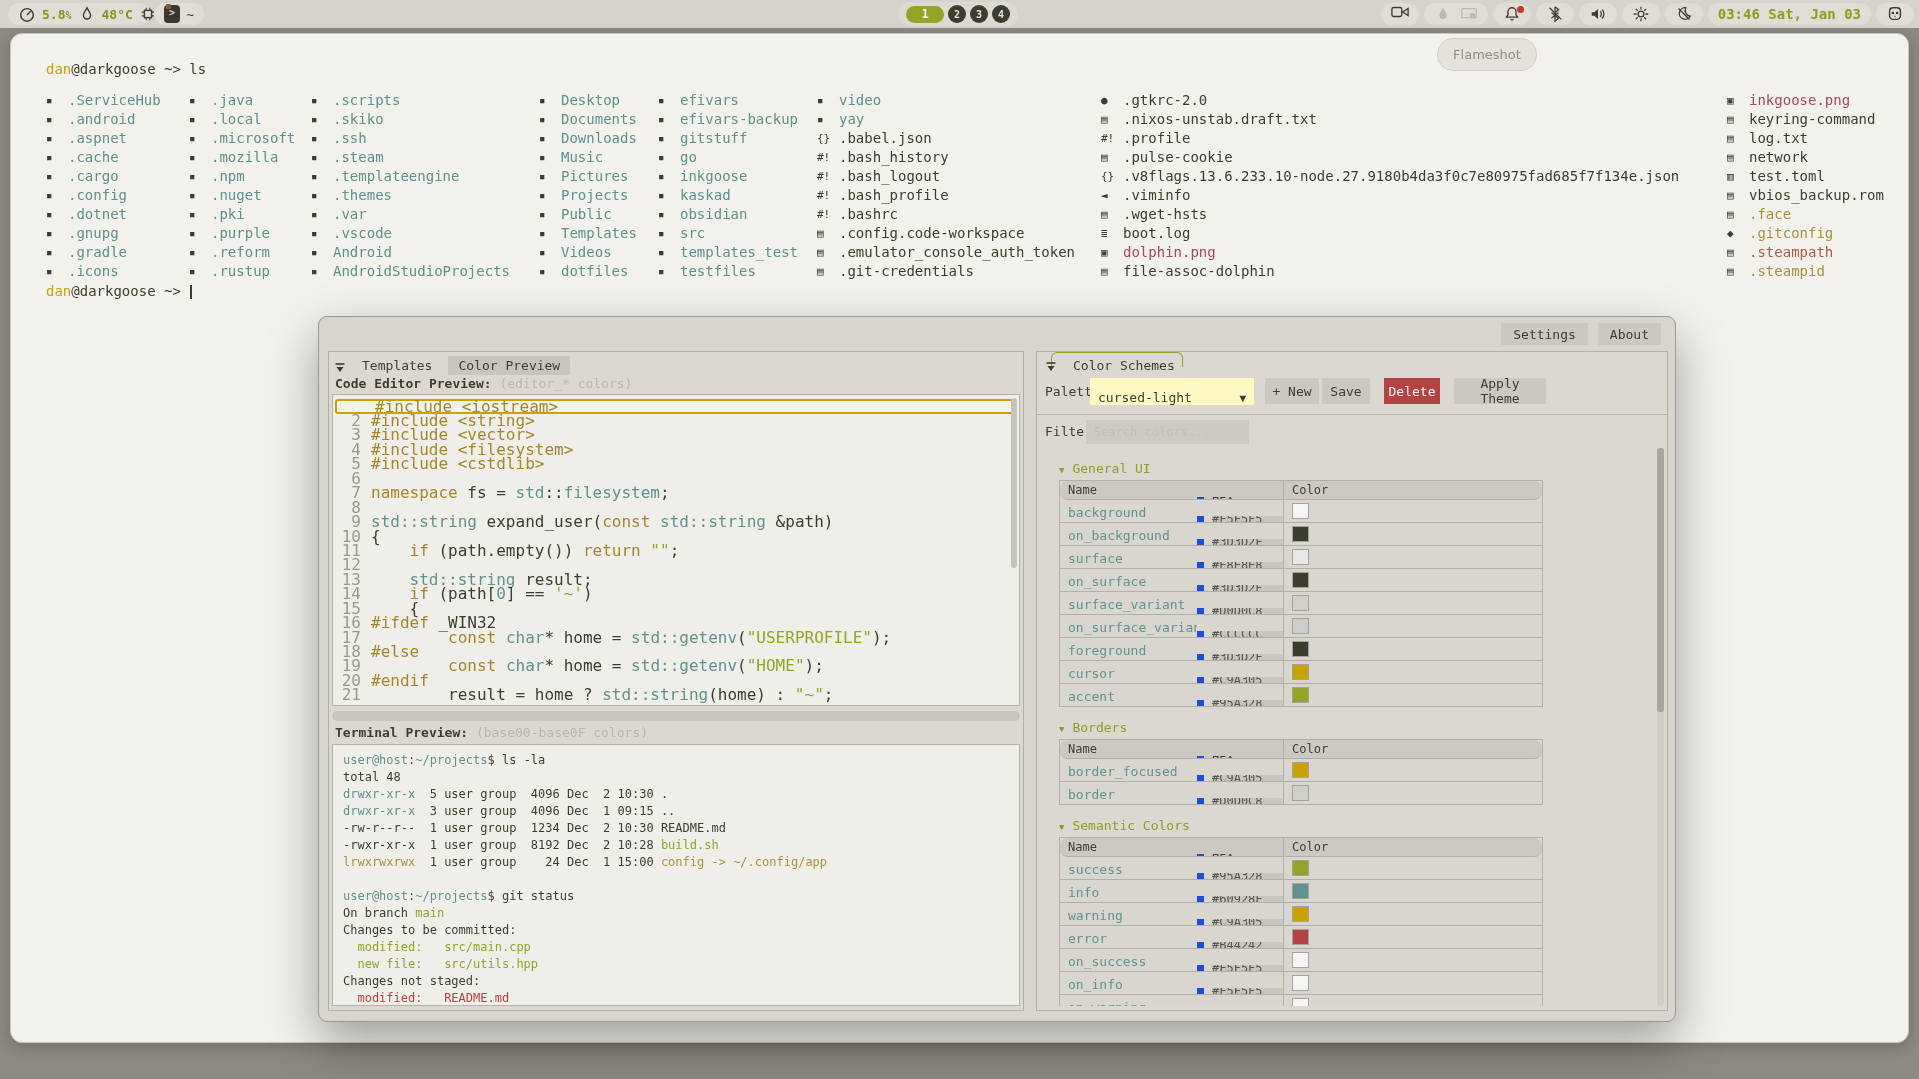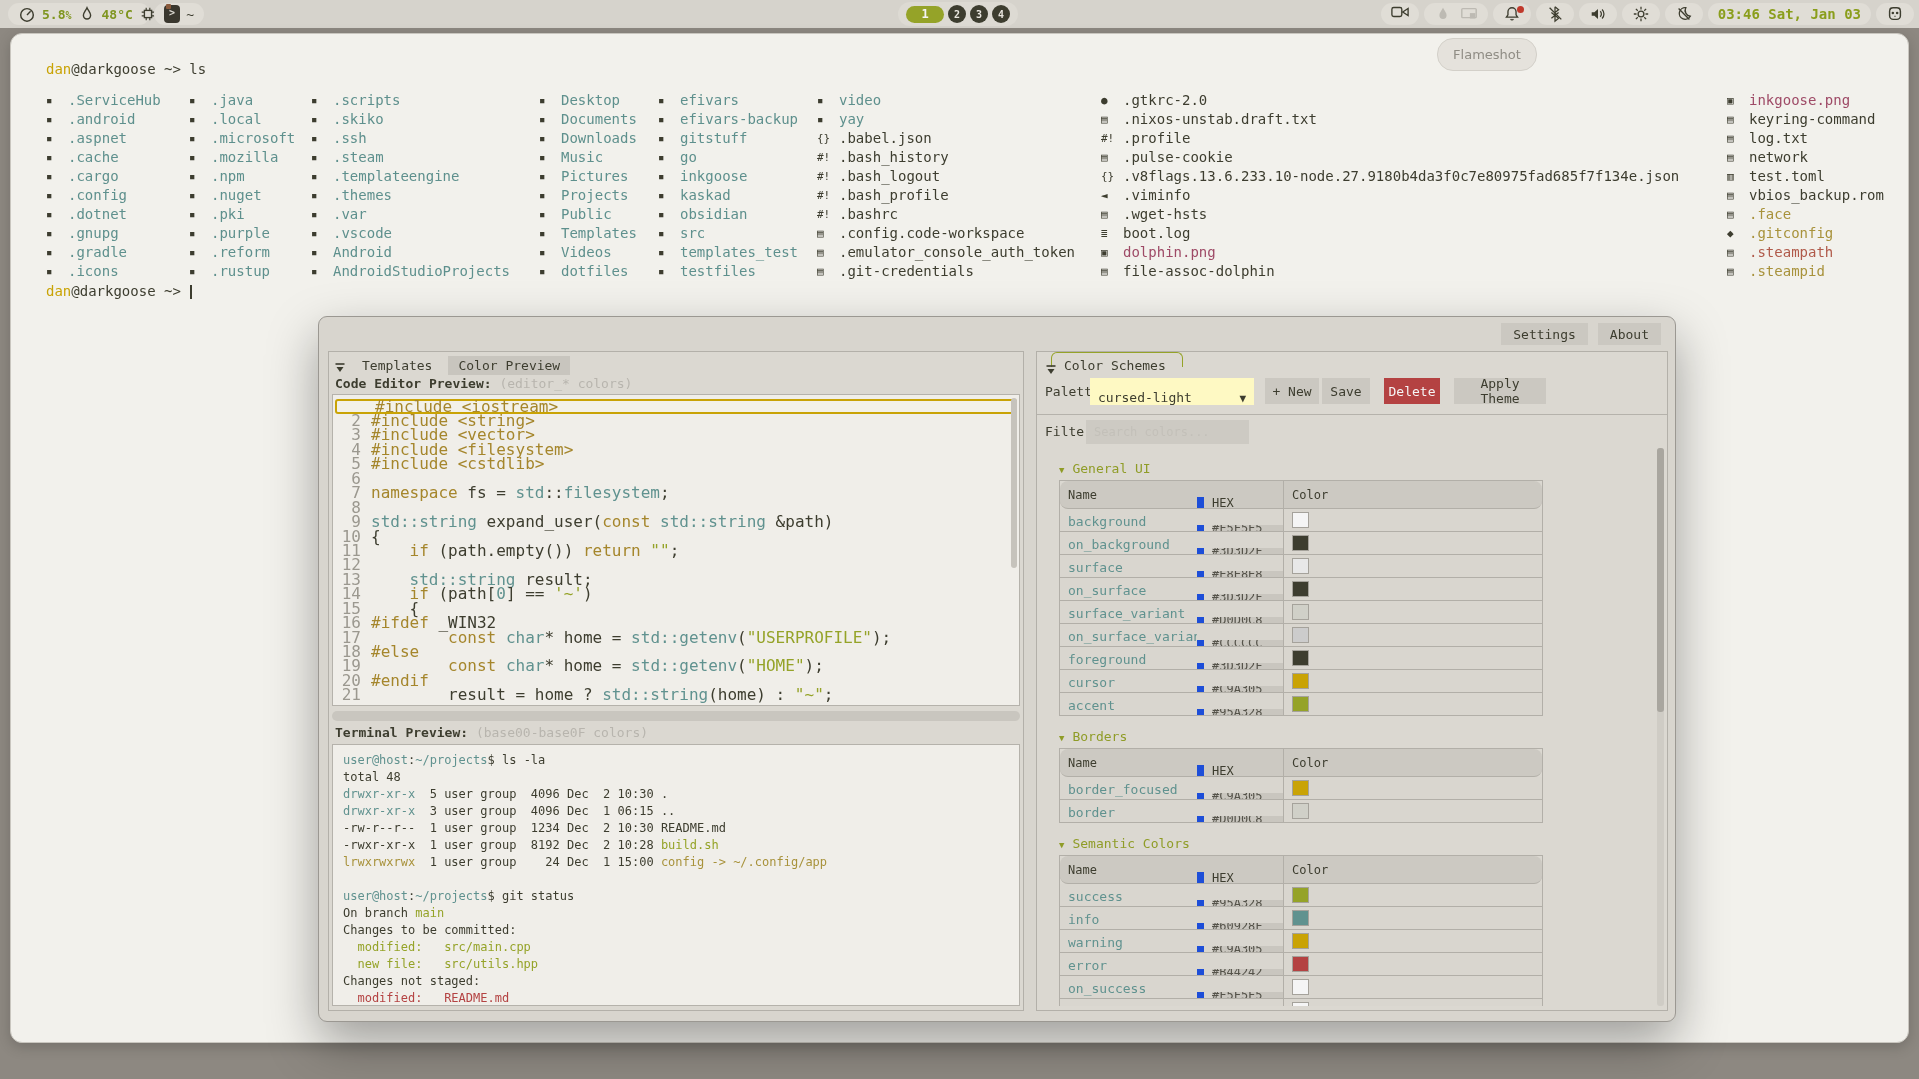--- a/index.html
+++ b/index.html
@@ -100,21 +100,21 @@
   #divider{position:absolute;left:0;top:62px;width:100%;height:1px;background:#B5B2AB;}
   #filter-row{position:absolute;left:0;top:70px;width:100%;height:24px;}
   #filter-input{position:absolute;left:49px;top:-2px;width:163px;height:24px;background:#CDCAC3;border:none;
     font-family:inherit;font-size:12px;color:#55534A;padding:0 8px;}
   #filter-input::placeholder{color:#C3C0B9;}
   #color-sections{position:absolute;left:22px;top:96px;width:484px;height:558px;overflow:hidden;}
   .sec-title{font-size:13px;color:#8F9C27;margin:13px 0 4px 0;}
   .sec-title .tri{font-size:9px;margin-right:8px;}
   .ctable{width:484px;border:1px solid #B2AFA8;border-bottom:none;}
   .crow{display:flex;border-bottom:1px solid #B2AFA8;height:23px;align-items:center;background:#D9D6CF;}
-  .crow.head{height:28px;background:#CCC9C2;color:#3D3D2F;font-size:12px;border-radius:8px;}
+  .crow.head{height:19px;background:#CCC9C2;color:#3D3D2F;font-size:12px;border-radius:8px;}
   .cc{padding-left:8px;overflow:hidden;white-space:nowrap;}
   .cc1{width:137px;flex:0 0 auto;}
   .cc2{width:86px;flex:0 0 auto;border-left:7px solid #1d4ed8;align-self:stretch;display:flex;align-items:center;margin-top:16px;}
   .cc3{flex:1;border-left:1px solid #B2AFA8;align-self:stretch;display:flex;align-items:center;}
   .cname{color:#60928F;font-size:13px;}
   .hexf{width:90px;height:16px;background:#C9C6BF;color:#55534A;font-size:12px;line-height:16px;}
   .swatch{width:17px;height:16px;border:1px solid #A5A29B;}
   #right-scroll{position:absolute;right:3px;top:96px;width:7px;height:558px;background:#CFCCC5;border-radius:3px;}
   #right-thumb{position:absolute;left:0;top:0;width:7px;height:264px;background:#A9A69F;border-radius:3px;}
 </style>
@@ -295,38 +295,38 @@
           <div class="code-line"><span class="ln">21</span><span><span class="sg-p">        result = home ? </span><span class="sg-t">std::string</span><span class="sg-p">(home) : </span><span class="sg-str">"~"</span><span class="sg-p">;</span></span></div>
         </div>
       <div id="code-vscroll"></div>
     </div>
     <div id="code-hscroll"></div>
     <div class="sec-label" style="top:373px;"><span>Terminal Preview: </span><span class="hint">(base00-base0F colors)</span></div>
     <div id="termprev-box">
         <div class="tp-line"><span class="sg-tl">user@host</span><span class="sg-pl">:</span><span class="sg-tl">~/projects</span><span class="sg-pl">$ ls -la</span></div>
         <div class="tp-line"><span class="sg-pl">total 48</span></div>
         <div class="tp-line"><span class="sg-tl">drwxr-xr-x</span><span class="sg-pl">  5 user group  4096 Dec  2 10:30 .</span></div>
-        <div class="tp-line"><span class="sg-tl">drwxr-xr-x</span><span class="sg-pl">  3 user group  4096 Dec  1 06:15 ..</span></div>
+        <div class="tp-line"><span class="sg-tl">drwxr-xr-x</span><span class="sg-pl">  3 user group  4096 Dec  1 09:15 ..</span></div>
         <div class="tp-line"><span class="sg-pl">-rw-r--r--  1 user group  1234 Dec  2 10:30 README.md</span></div>
         <div class="tp-line"><span class="sg-pl">-rwxr-xr-x  1 user group  8192 Dec  2 10:28 </span><span class="sg-gr">build.sh</span></div>
         <div class="tp-line"><span class="sg-ol">lrwxrwxrwx</span><span class="sg-pl">  1 user group    24 Dec  1 15:00 </span><span class="sg-ol">config -&gt; ~/.config/app</span></div>
         <div class="tp-line">&nbsp;</div>
         <div class="tp-line"><span class="sg-tl">user@host</span><span class="sg-pl">:</span><span class="sg-tl">~/projects</span><span class="sg-pl">$ git status</span></div>
         <div class="tp-line"><span class="sg-pl">On branch </span><span class="sg-gr">main</span></div>
         <div class="tp-line"><span class="sg-pl">Changes to be committed:</span></div>
         <div class="tp-line"><span class="sg-gr">  modified:   src/main.cpp</span></div>
         <div class="tp-line"><span class="sg-gr">  new file:   src/utils.hpp</span></div>
         <div class="tp-line"><span class="sg-pl">Changes not staged:</span></div>
         <div class="tp-line"><span class="sg-rd">  modified:   README.md</span></div>
       </div>
   </div>
 
   <div class="panel" id="right-panel">
     <div id="focus-ring"></div>
-    <div style="position:absolute;left:8px;top:6px;display:flex;align-items:flex-end;gap:7px;">
+    <div style="position:absolute;left:8px;top:6px;display:flex;align-items:flex-start;gap:16px;">
       <span class="expander">
         <svg width="12" height="12" viewBox="0 0 12 12">
             <path d="M1.5 2h9" stroke="#3D3D2F" stroke-width="1.6"></path>
             <path d="M2.5 5h7L6 10z" fill="#3D3D2F"></path>
           </svg></span>
       <span style="font-size:13px;color:#3D3D2F;">Color Schemes</span>
     </div>
     <div id="palette-row">
       <span class="prow-label" style="position:absolute;left:8px;top:6px;">Palette:</span>
       <div id="palette-select">

